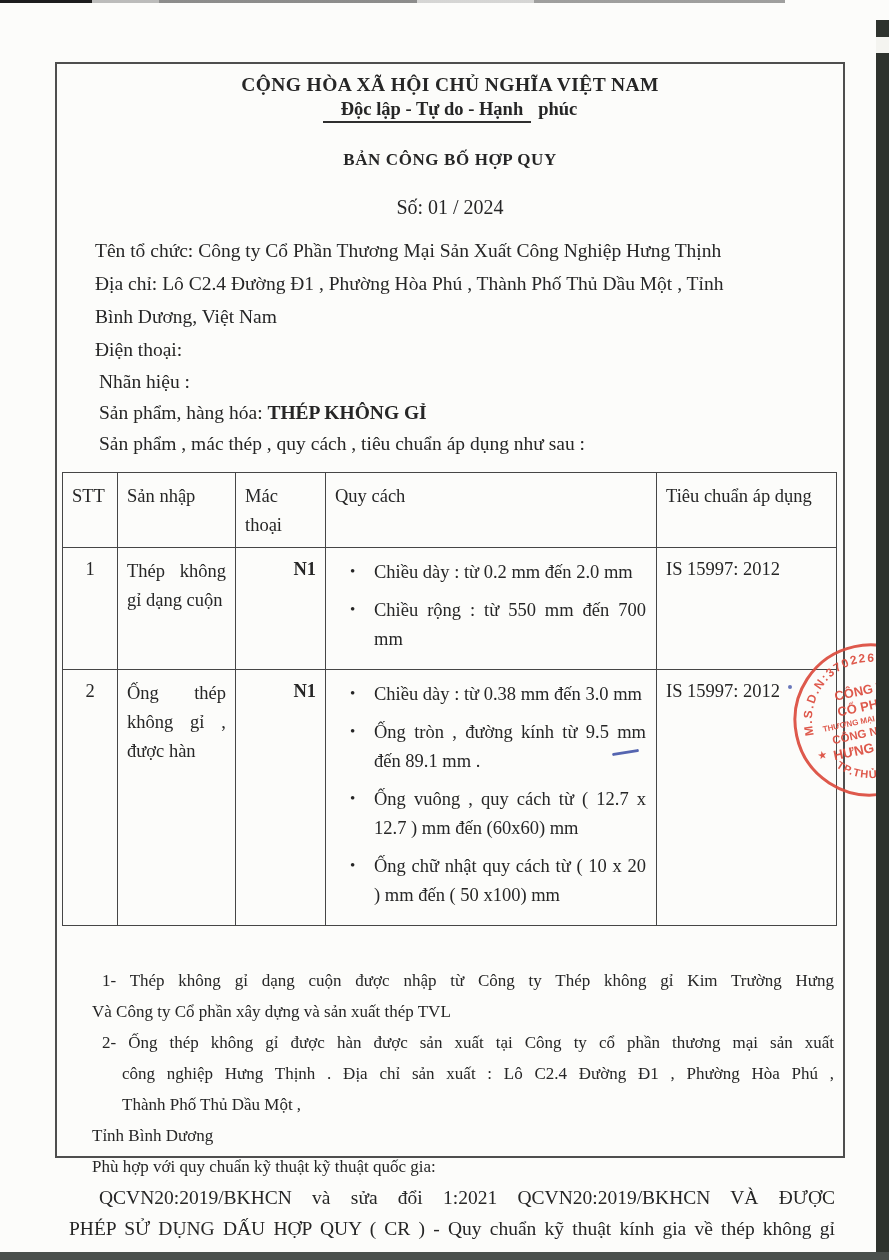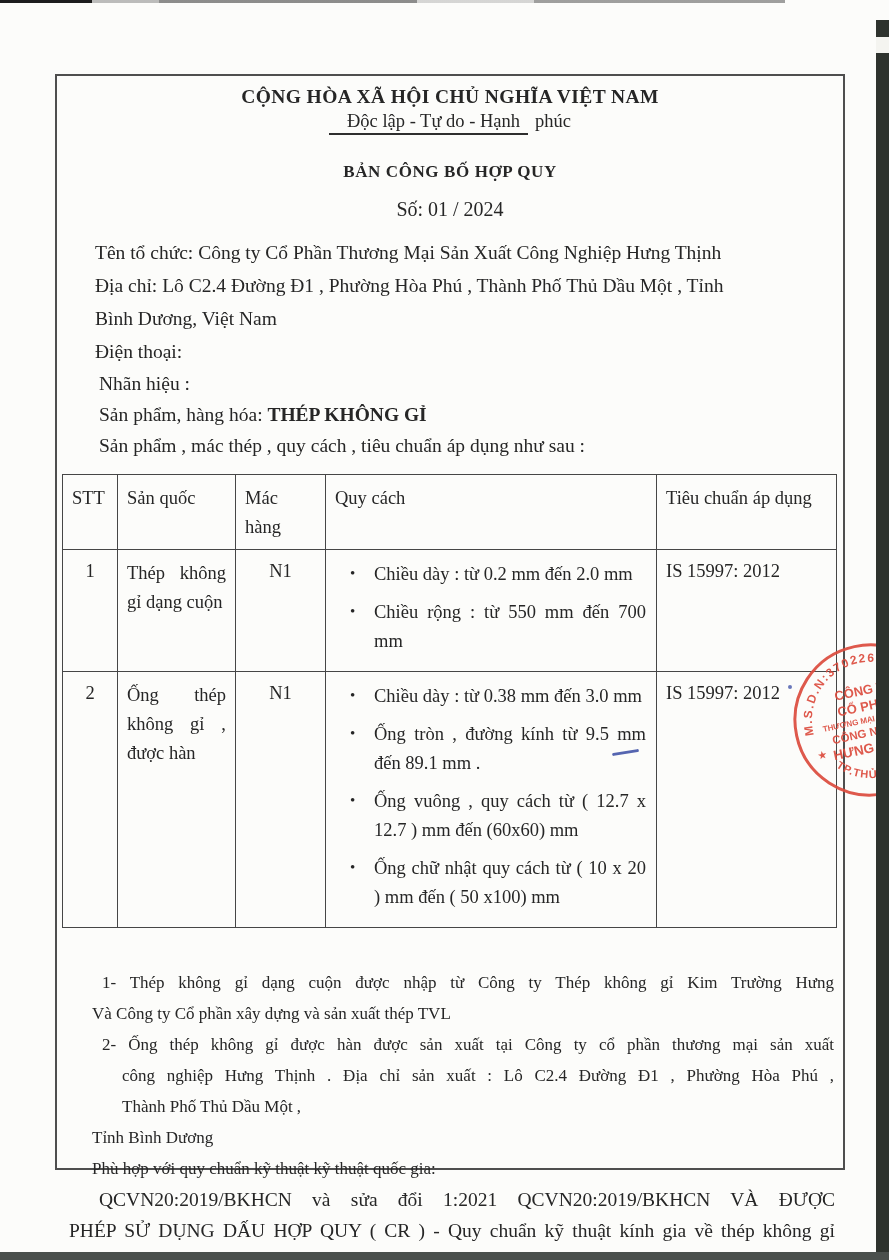--- a/index.html
+++ b/index.html
@@ -25,31 +25,31 @@
   .right-strip{
     position:absolute;right:0;top:20px;bottom:0;width:13px;z-index:9;
     background:linear-gradient(to bottom,#2e332e 0 17px,#f4f4f0 17px 33px,#2e332e 33px 100%);
   }
   .bottom-bar{
     position:absolute;left:0;right:0;bottom:0;height:8px;z-index:9;
     background:#4a4f4c;
   }
   
   .frame{
-    position:absolute;left:55px;top:74px;width:790px;height:1096px;
+    position:absolute;left:55px;top:62px;width:790px;height:1096px;
     border:2px solid #4e4e4e;box-sizing:border-box;
     background:transparent;
   }
   .center{text-align:center;}
   .nat1{margin-top:10px;font-size:19.5px;font-weight:bold;letter-spacing:.4px;}
-  .motto{margin-top:3px;font-size:18.5px;font-weight:normal;}
+  .motto{margin-top:3px;font-size:18.5px;font-weight:bold;}
   .motto .u{border-bottom:2px solid #2e2e2e;padding:0 8px 1px 18px;display:inline-block;}
   .motto .tail{margin-left:7px;}
   .doc-title{margin-top:27px;font-size:17px;font-weight:bold;letter-spacing:.6px;}
-  .doc-number{margin-top:16px;font-size:20px;}
+  .doc-number{margin-top:26px;font-size:20px;}
   .org{margin:15px 50px 0 38px;font-size:19.5px;line-height:33px;}
   .prod{margin:0 50px 0 42px;font-size:19.5px;line-height:31px;}
   .prod .b{font-weight:bold;}
   
   table.spec-table{
     border-collapse:collapse;table-layout:fixed;
     margin:13px 0 0 5px;width:774px;
     font-size:18.5px;line-height:29px;
   }
   .spec-table th,.spec-table td{
@@ -57,21 +57,21 @@
     font-weight:normal;text-align:left;
     padding:7px 9px;box-sizing:border-box;
   }
   .spec-table th{height:44px;padding-top:9px;}
   .col-stt{width:55px;}
   .col-sp{width:118px;}
   .col-mt{width:90px;}
   .col-qc{width:331px;}
   .col-tc{width:180px;}
   td.c-stt{text-align:center;}
-  td.c-mt{text-align:center;}
+  td.c-mt{text-align:right;font-weight:bold;}
   td.c-sp{text-align:justify;padding-top:9px;}
   td.c-qc{padding:10px 8px 6px 8px;}
   .spec{position:relative;padding-left:40px;padding-right:2px;margin:0 0 9px 0;text-align:justify;}
   .spec .blt{position:absolute;left:16px;top:-1px;font-size:15px;}
   tr.r1 td{height:93px;}
   tr.r2 td{height:240px;}
   
   .notes{margin:39px 9px 0 45px;font-size:17px;line-height:31px;}
   .jl{text-align:justify;text-align-last:justify;}
   .out{margin-left:-10px;}
@@ -126,22 +126,22 @@
       <colgroup>
         <col class="col-stt">
           <col class="col-sp">
           <col class="col-mt">
           <col class="col-qc">
           <col class="col-tc">
       </colgroup>
       <tbody>
           <tr>
         <th>STT</th>
-        <th>Sản quốc</th>
-        <th>Mác hàng</th>
+        <th>Sản nhập</th>
+        <th>Mác thoại</th>
         <th>Quy cách</th>
         <th>Tiêu chuẩn áp dụng</th>
       </tr>
       <tr class="r1">
         <td class="c-stt">1</td>
         <td class="c-sp">Thép không gỉ dạng cuộn</td>
         <td class="c-mt">N1</td>
         <td class="c-qc">
           <div class="spec"><span class="blt">•</span><span>Chiều dày : từ 0.2 mm đến 2.0 mm</span></div>
           <div class="spec"><span class="blt">•</span><span>Chiều rộng : từ 550 mm đến 700 mm</span></div>

